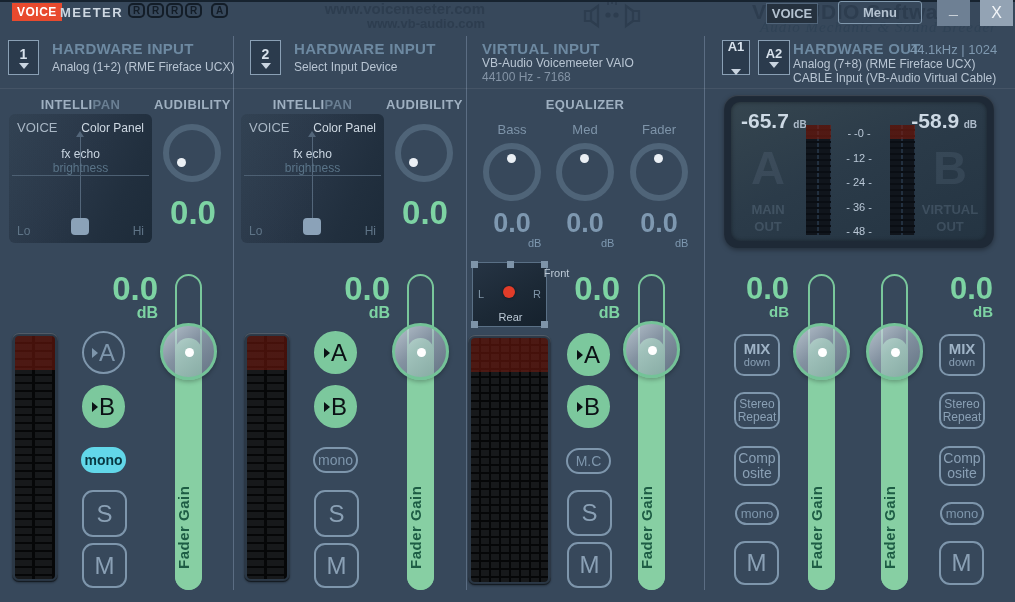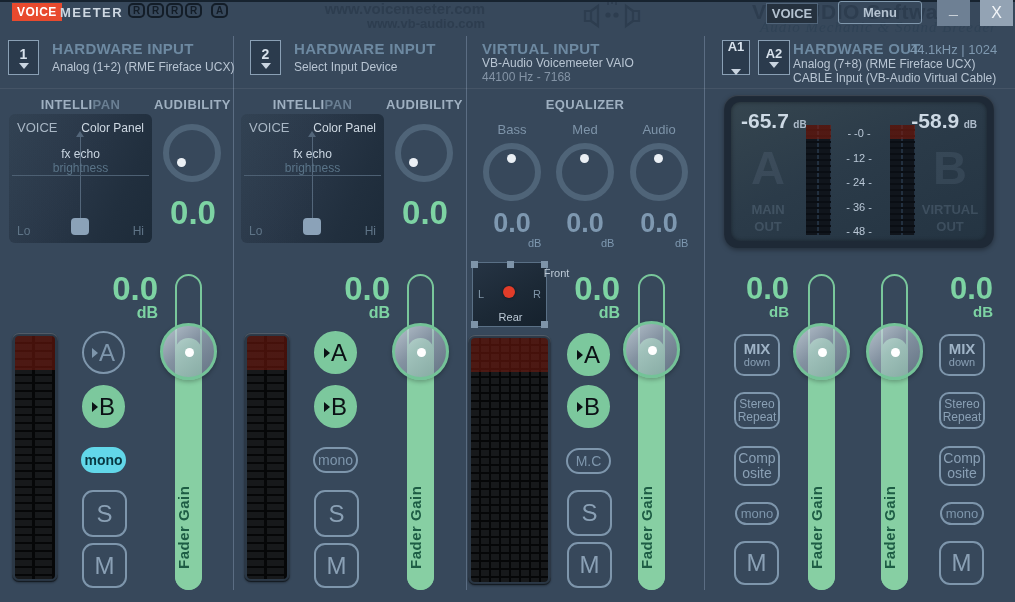--- a/index.html
+++ b/index.html
@@ -321,21 +321,21 @@
     </div>
 
   <div class="abs strip-title" style="left:482px;top:40px;">VIRTUAL INPUT</div>
   <div class="abs strip-sub" style="left:482px;top:56px;">VB-Audio Voicemeeter VAIO</div>
   <div class="abs strip-sub2" style="left:482px;top:70px;">44100 Hz - 7168</div>
 
   <div class="abs sec-label" style="left:510px;top:97px;width:150px;">EQUALIZER</div>
 
   <div class="abs band-name" style="left:474px;top:122px;width:76px;">Bass</div>
   <div class="abs band-name" style="left:547px;top:122px;width:76px;">Med</div>
-  <div class="abs band-name" style="left:621px;top:122px;width:76px;">Audio</div>
+  <div class="abs band-name" style="left:621px;top:122px;width:76px;">Fader</div>
 
   <div class="abs knob" style="left:483px;top:143px;">
       <span class="kdot" style="left:18px;top:5px;"></span>
     </div>
   <div class="abs knob" style="left:556px;top:143px;">
       <span class="kdot" style="left:18px;top:5px;"></span>
     </div>
   <div class="abs knob" style="left:630px;top:143px;">
       <span class="kdot" style="left:18px;top:5px;"></span>
     </div>

